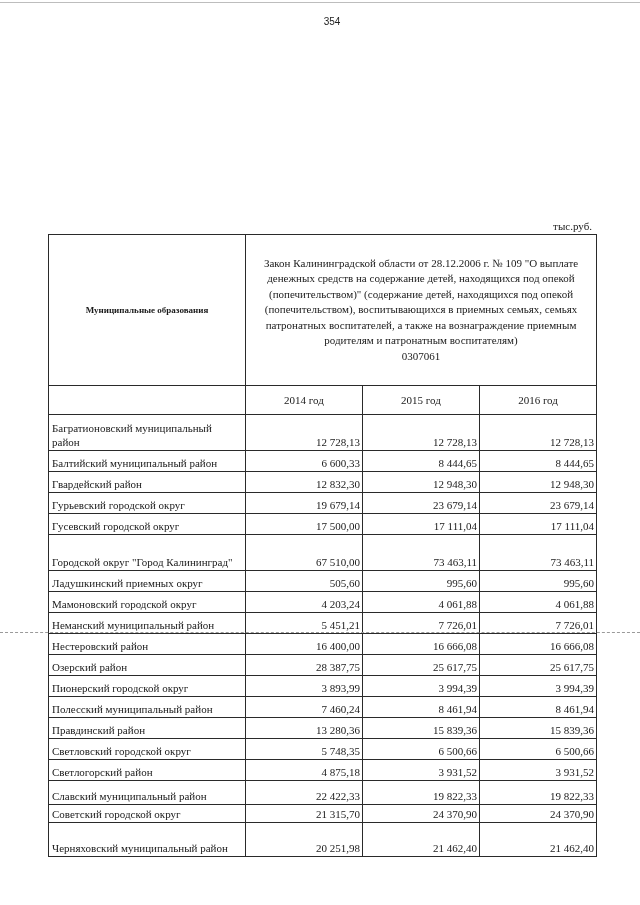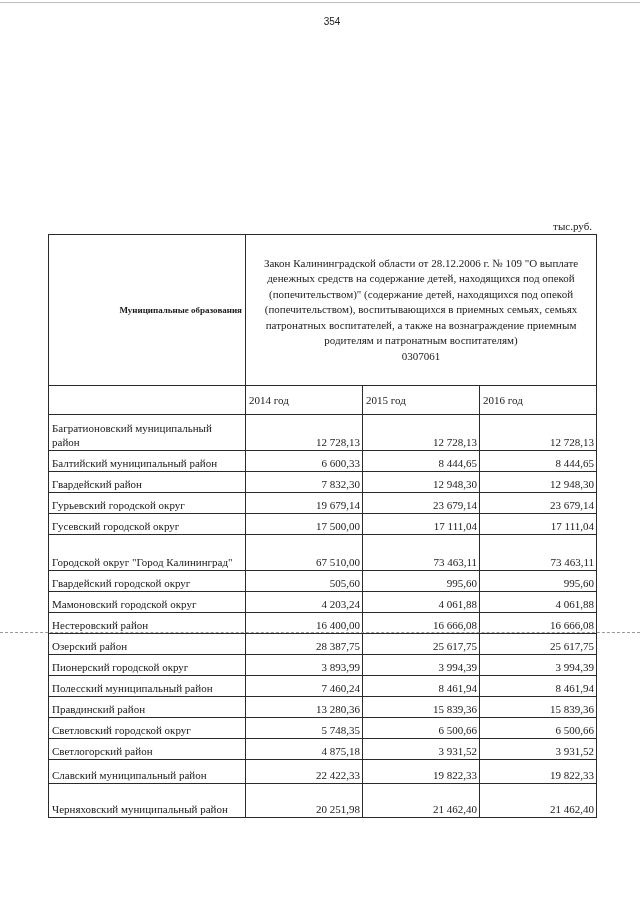--- a/index.html
+++ b/index.html
@@ -59,33 +59,34 @@
     }
     table.budget td, table.budget th {
       border: 1px solid #2a2a2a;
       padding: 0 3px;
       font-weight: normal;
     }
     col.c-name { width: 197px; }
     col.c-val { width: 117px; }
     .h-main td { height: 150px; }
     .hdr-name {
-      text-align: right;
+      text-align: center;
       vertical-align: middle;
       font-weight: bold !important;
       font-size: 9px;
     }
     .hdr-law {
       text-align: center;
       vertical-align: middle;
       font-size: 11px;
       line-height: 15.5px;
       padding: 0 6px !important;
     }
     .hdr-year {
+      text-align: center;
       font-weight: bold;
       height: 28px;
       font-size: 11px;
     }
     .row td { height: 19px; vertical-align: bottom; }
     .row.tall td { height: 34px; }
     .row.tall2 td { height: 32px; }
     .row.short td { height: 16px; }
     .name-cell {
       text-align: left;
@@ -135,21 +136,21 @@
     <td class="val-cell">12 728,13</td>
   </tr>
   <tr class="row">
     <td class="name-cell">Балтийский муниципальный район</td>
     <td class="val-cell">6 600,33</td>
     <td class="val-cell">8 444,65</td>
     <td class="val-cell">8 444,65</td>
   </tr>
   <tr class="row">
     <td class="name-cell">Гвардейский район</td>
-    <td class="val-cell">7 832,30</td>
+    <td class="val-cell">12 832,30</td>
     <td class="val-cell">12 948,30</td>
     <td class="val-cell">12 948,30</td>
   </tr>
   <tr class="row">
     <td class="name-cell">Гурьевский городской округ</td>
     <td class="val-cell">19 679,14</td>
     <td class="val-cell">23 679,14</td>
     <td class="val-cell">23 679,14</td>
   </tr>
   <tr class="row">
@@ -158,30 +159,36 @@
     <td class="val-cell">17 111,04</td>
     <td class="val-cell">17 111,04</td>
   </tr>
   <tr class="row tall">
     <td class="name-cell">Городской округ "Город Калининград"</td>
     <td class="val-cell">67 510,00</td>
     <td class="val-cell">73 463,11</td>
     <td class="val-cell">73 463,11</td>
   </tr>
   <tr class="row">
-    <td class="name-cell">Гвардейский городской округ</td>
+    <td class="name-cell">Ладушкинский приемных округ</td>
     <td class="val-cell">505,60</td>
     <td class="val-cell">995,60</td>
     <td class="val-cell">995,60</td>
   </tr>
   <tr class="row">
     <td class="name-cell">Мамоновский городской округ</td>
     <td class="val-cell">4 203,24</td>
     <td class="val-cell">4 061,88</td>
     <td class="val-cell">4 061,88</td>
+  </tr>
+  <tr class="row">
+    <td class="name-cell">Неманский  муниципальный район</td>
+    <td class="val-cell">5 451,21</td>
+    <td class="val-cell">7 726,01</td>
+    <td class="val-cell">7 726,01</td>
   </tr>
   <tr class="row">
     <td class="name-cell">Нестеровский  район</td>
     <td class="val-cell">16 400,00</td>
     <td class="val-cell">16 666,08</td>
     <td class="val-cell">16 666,08</td>
   </tr>
   <tr class="row">
     <td class="name-cell">Озерский  район</td>
     <td class="val-cell">28 387,75</td>
@@ -217,20 +224,26 @@
     <td class="val-cell">4 875,18</td>
     <td class="val-cell">3 931,52</td>
     <td class="val-cell">3 931,52</td>
   </tr>
   <tr class="row" style="height:22px">
     <td class="name-cell" style="height:22px">Славский муниципальный район</td>
     <td class="val-cell">22 422,33</td>
     <td class="val-cell">19 822,33</td>
     <td class="val-cell">19 822,33</td>
   </tr>
+  <tr class="row short">
+    <td class="name-cell">Советский  городской округ</td>
+    <td class="val-cell">21 315,70</td>
+    <td class="val-cell">24 370,90</td>
+    <td class="val-cell">24 370,90</td>
+  </tr>
   <tr class="row tall2">
     <td class="name-cell">Черняховский муниципальный район</td>
     <td class="val-cell">20 251,98</td>
     <td class="val-cell">21 462,40</td>
     <td class="val-cell">21 462,40</td>
   </tr>
 
 </tbody>
   </table>
 

